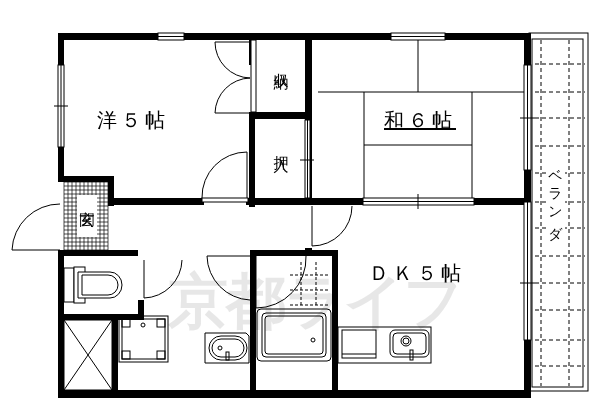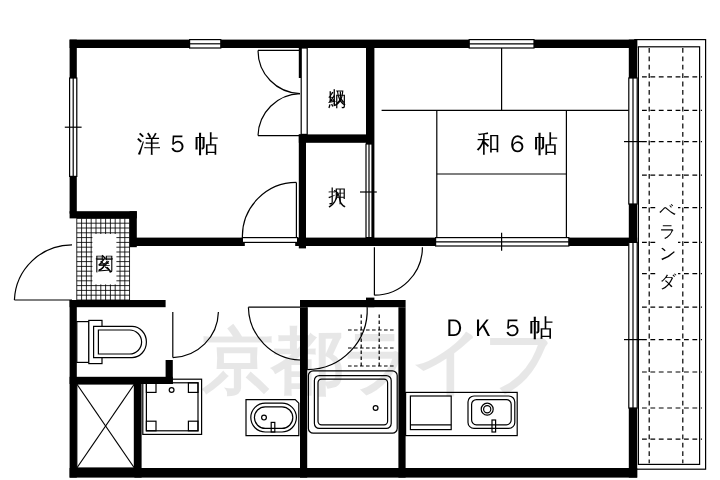--- a/index.html
+++ b/index.html
@@ -215,19 +215,19 @@
     <rect x="390" y="330" width="39" height="27" rx="5"></rect>
     <rect x="393" y="333" width="33" height="21" rx="4"></rect>
     <circle cx="406" cy="341" r="5"></circle>
     <circle cx="406" cy="341" r="3"></circle>
     <rect x="410" y="350" width="3" height="10"></rect>
   </g>
 </svg>
 
 <div class="watermark">京都ライフ</div>
 
-<div class="lbl room-lbl" style="left:114px;top:107px;text-align:center;">洋５帖</div>
-<div class="lbl room-lbl" style="left:397px;top:107px;">和６帖</div>
+<div class="lbl room-lbl" style="left:97px;top:107px;text-align:center;">洋５帖</div>
+<div class="lbl room-lbl" style="left:384px;top:107px;text-decoration:underline;">和６帖</div>
 <div class="lbl room-lbl" style="left:369px;top:260px;">ＤＫ５帖</div>
 <div class="lbl vlbl" style="left:273px;top:61px;">収納</div>
 <div class="lbl vlbl" style="left:273px;top:143px;">押入</div>
 <div class="lbl vlbl" style="left:79px;top:199px;">玄関</div>
 <div class="lbl veranda-lbl" style="left:547px;top:157px;">ベランダ</div>
 
 </body></html>

